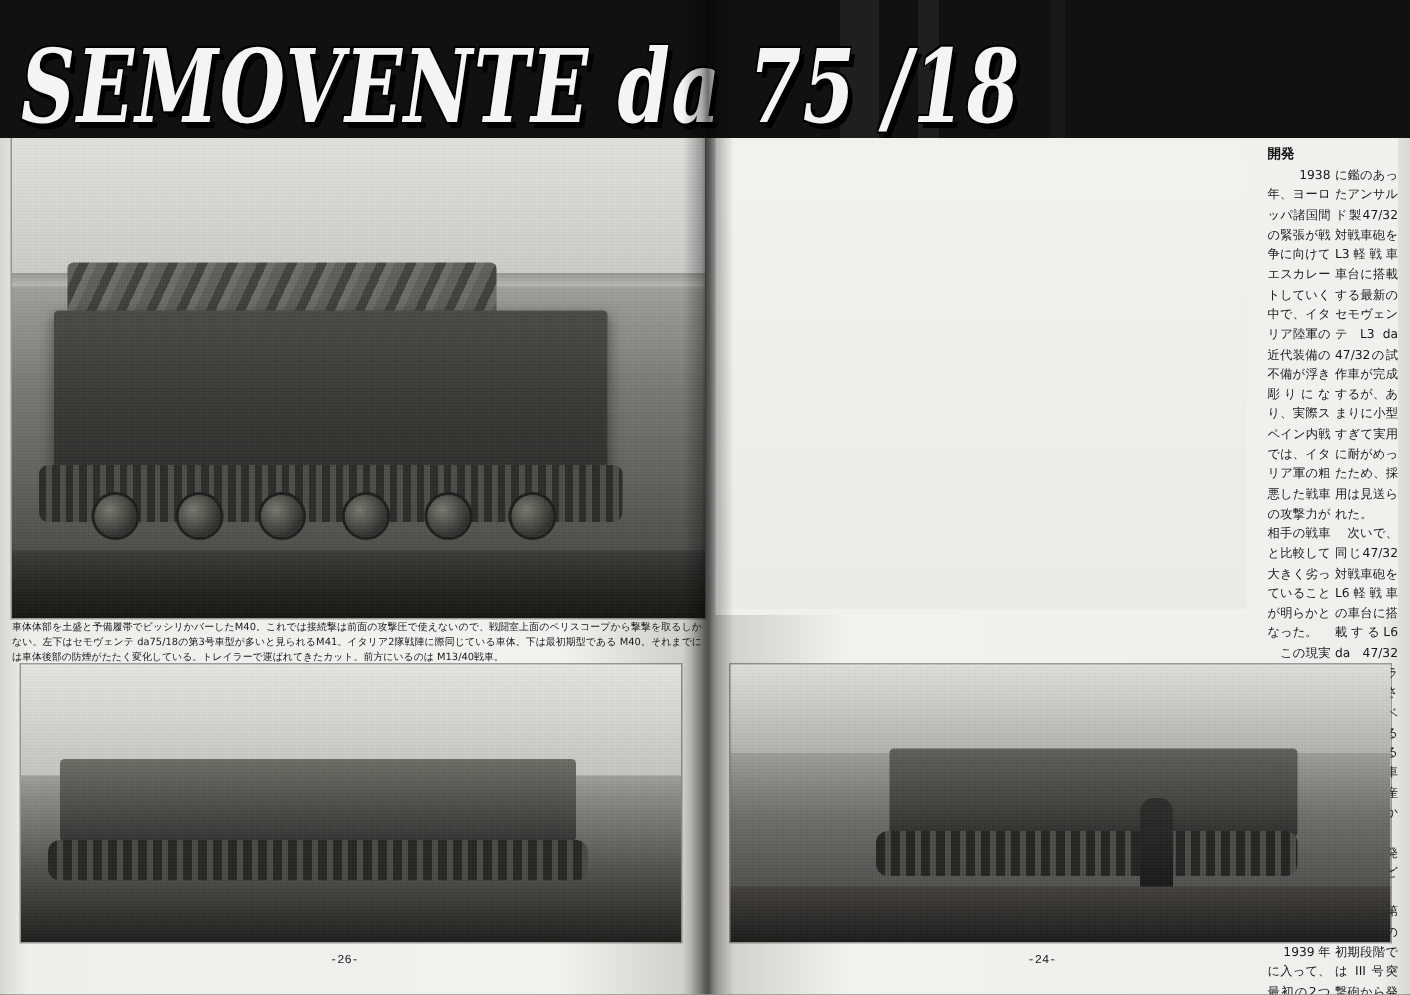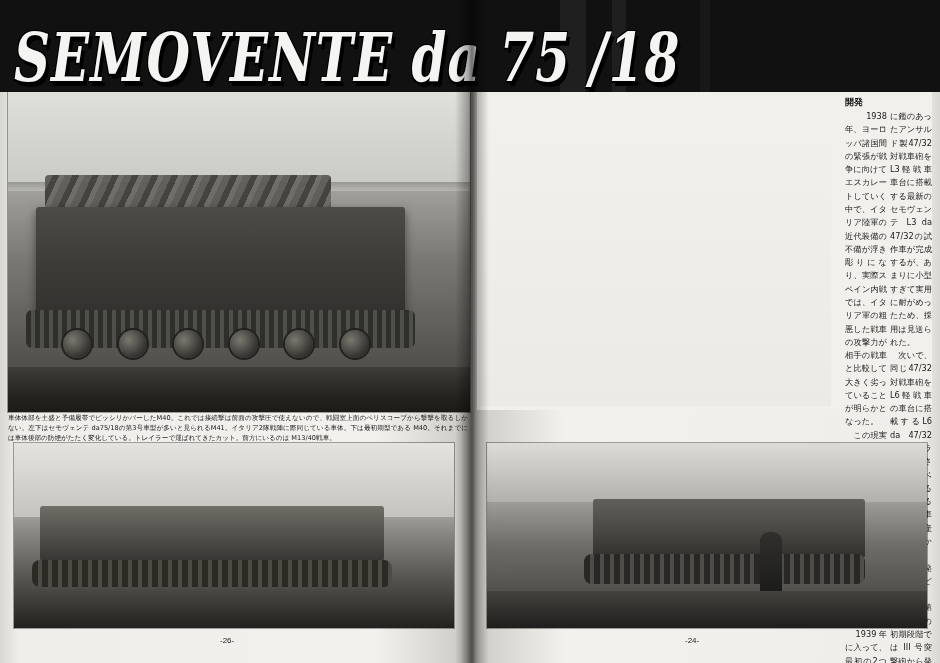--- a/index.html
+++ b/index.html
@@ -179,21 +179,21 @@
     position:absolute;
     font-size:6.6px;line-height:1.5;color:#171717;
     text-align:justify;
     font-family:"DejaVu Sans", sans-serif;
   }
   #caption-main{left:8px;top:414px;width:460px;}
   #caption-right{left:479px;top:414px;width:452px;}
 
   .folio{
     position:absolute;font-size:8px;color:#222;
-    font-family:Liberation Sans, sans-serif;
+    font-family:Liberation Mono, monospace;
   }
   #folio-left{left:220px;top:636px;}
   #folio-right{left:685px;top:636px;}
 
   
   .right-textzone{
     position:absolute;left:477px;top:92px;width:455px;height:318px;
     background:#f1f0ec;
   }
   .right-photo-note{

